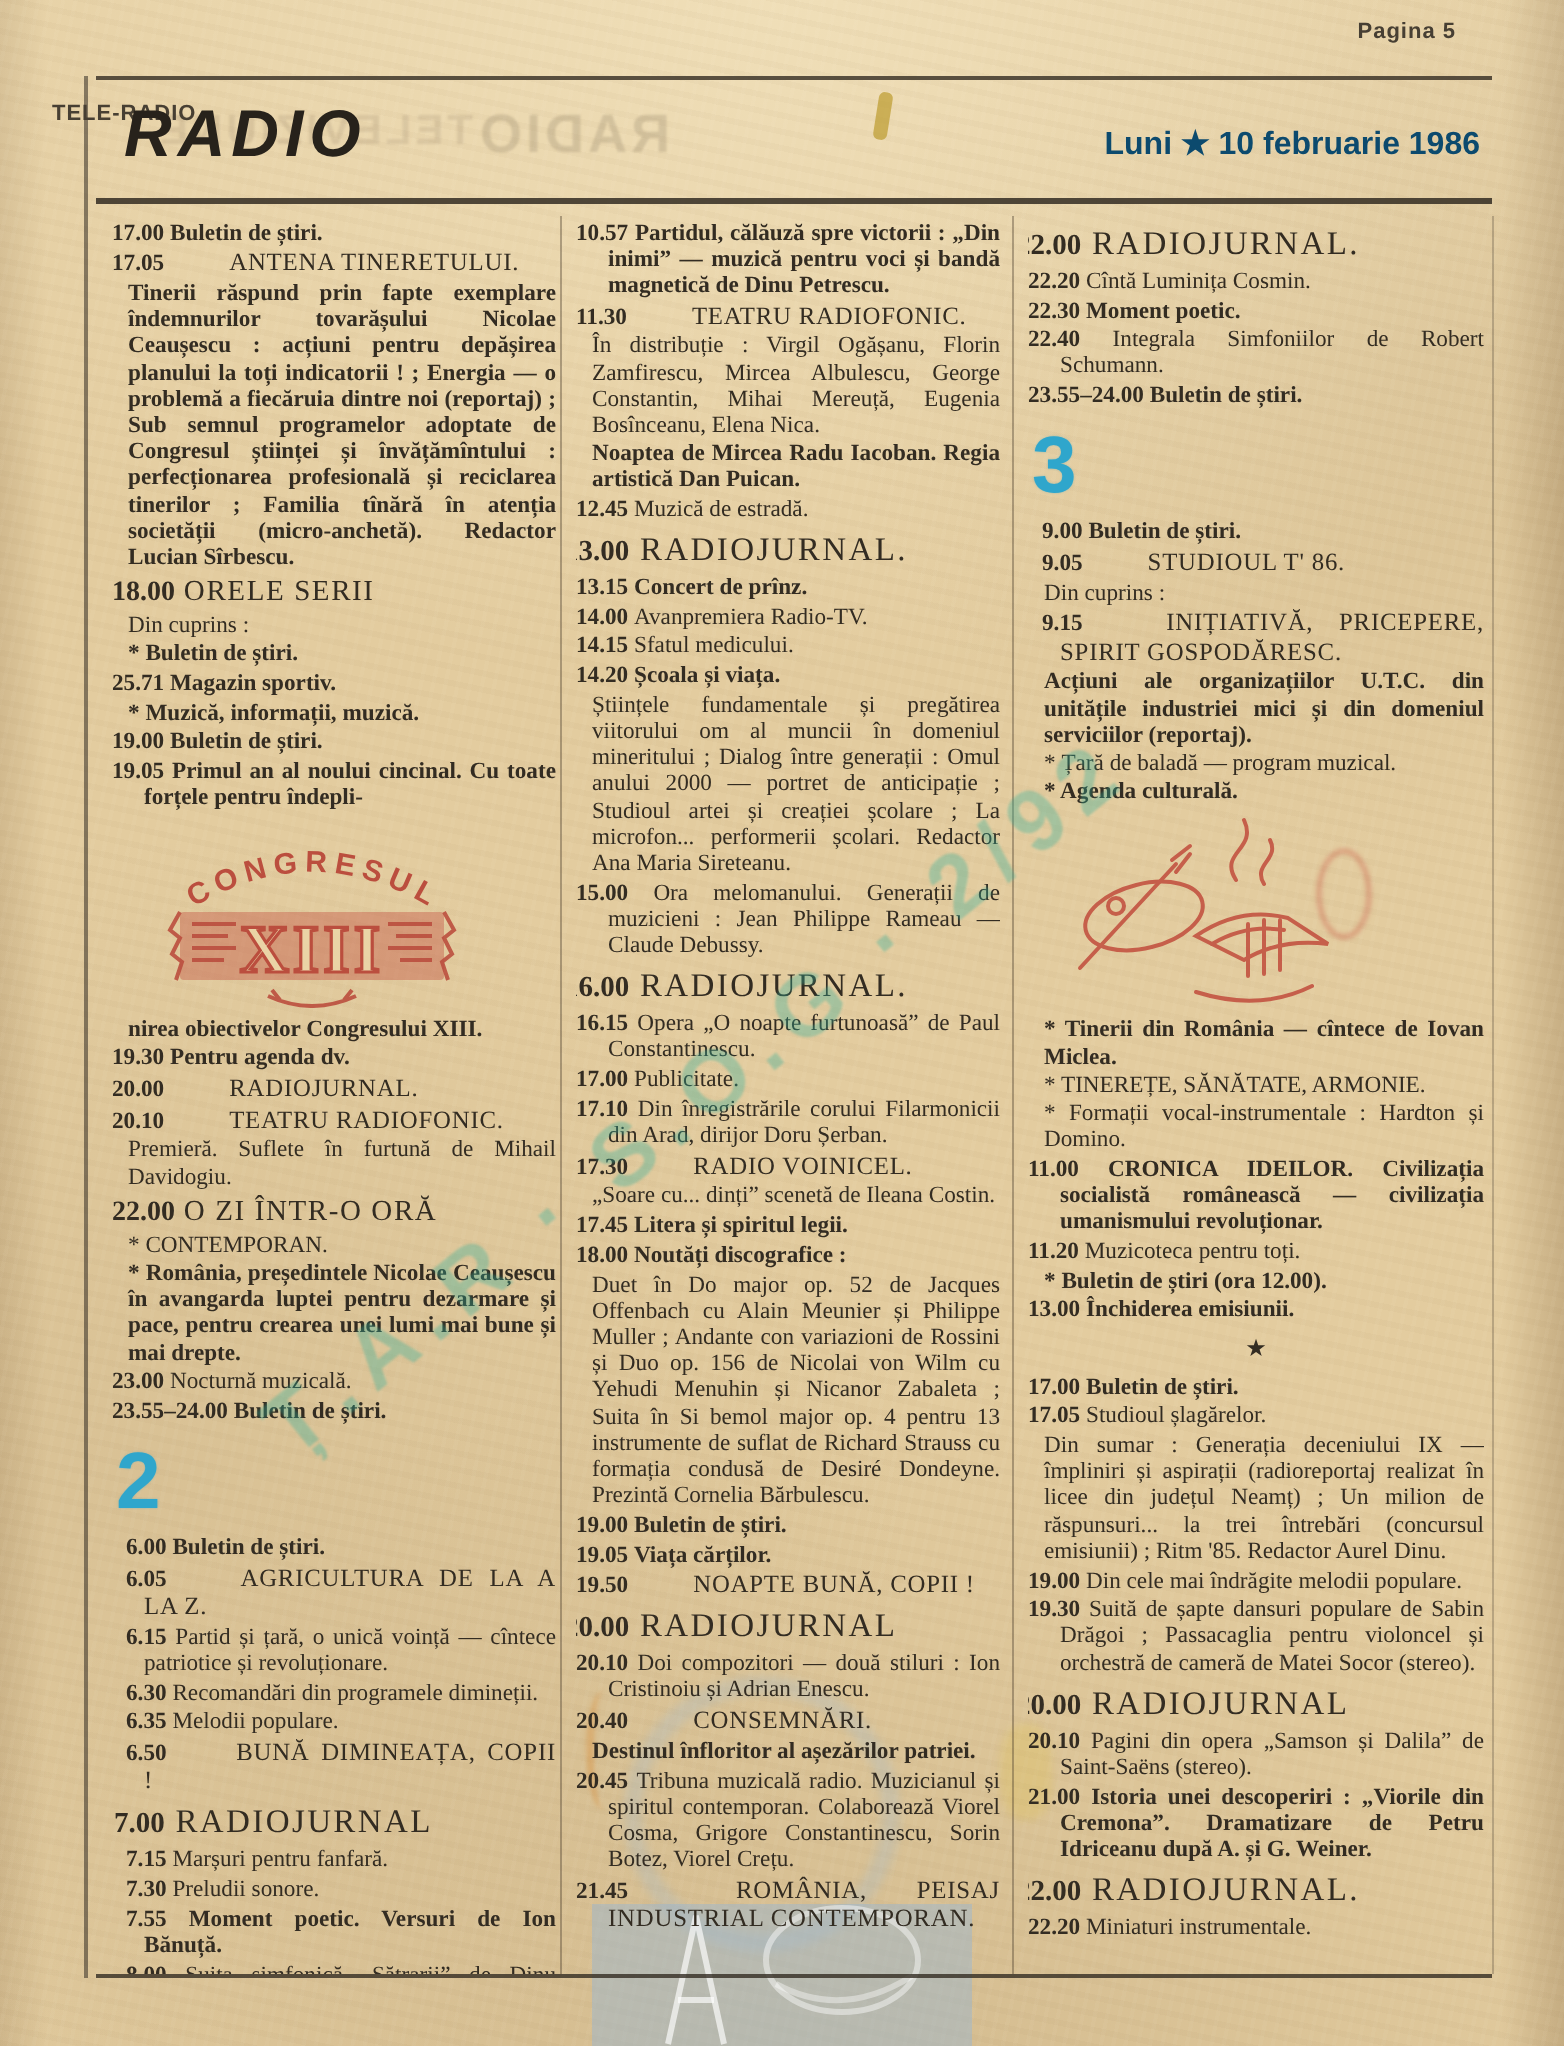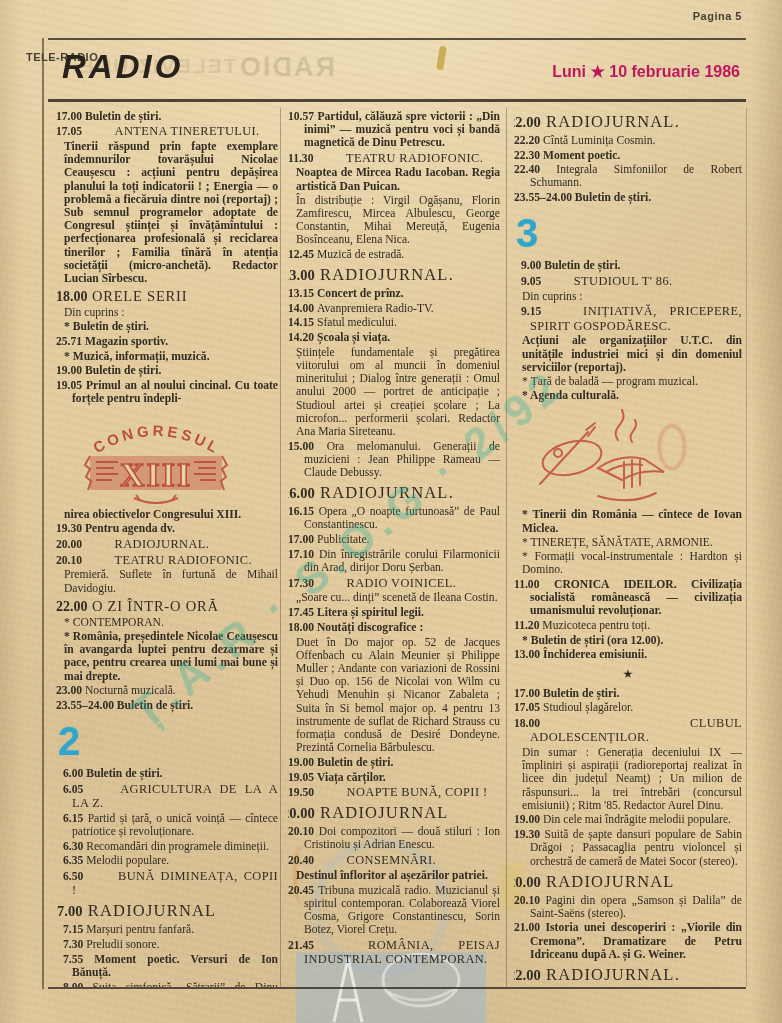--- a/index.html
+++ b/index.html
@@ -14,34 +14,34 @@
       radial-gradient(100% 70% at 50% 108%, rgba(120,90,50,.17), transparent 60%),
       linear-gradient(90deg, rgba(110,80,45,.15) 0, transparent 3%, transparent 96%, rgba(110,80,45,.24) 100%),
       #e3cc9f;
   }
   .grain{position:absolute;inset:0;z-index:1;pointer-events:none;background:
       repeating-linear-gradient(12deg, rgba(120,90,50,.03) 0 3px, transparent 3px 8px),
       repeating-linear-gradient(102deg, rgba(255,250,230,.04) 0 2px, transparent 2px 6px);}
   .masthead{position:absolute;top:10px;font-family:"Liberation Sans",sans-serif;
     font-size:11px;font-weight:bold;color:#473f33;letter-spacing:.5px;z-index:3;}
   .m-left{left:26px;margin-top:41px;}
-  .m-right{right:40px;}
+  .m-right{right:54px;}
   .rule{position:absolute;background:#332c22;z-index:2;}
   .rule-top{left:48px;top:38px;width:698px;height:2px;opacity:.8;}
   .rule-hdr{left:48px;top:99px;width:698px;height:3px;opacity:.85;}
   .rule-bot{left:48px;top:987px;width:698px;height:2px;opacity:.8;}
   .rule-left{left:42px;top:38px;width:2px;height:951px;opacity:.55;}
   .rule-right{left:746px;top:108px;width:1px;height:879px;opacity:.25;}
   .colsep{position:absolute;top:108px;width:1px;height:879px;background:rgba(70,58,42,.38);z-index:2;}
   .sep1{left:280px;} .sep2{left:506px;}
   .radio-title{position:absolute;left:62px;top:48px;z-index:3;
     font-family:"Liberation Sans",sans-serif;font-weight:bold;font-style:italic;
     font-size:33px;letter-spacing:3px;color:#27221b;}
   .date-line{position:absolute;right:42px;top:62px;z-index:3;
-    font-family:"Liberation Sans",sans-serif;font-weight:bold;font-size:16px;color:#be185d;}
+    font-family:"Liberation Sans",sans-serif;font-weight:bold;font-size:16px;color:#0c4a6e;}
   
   .ghost{position:absolute;z-index:1;font-family:"Liberation Sans",sans-serif;font-weight:bold;
     transform:scaleX(-1);color:rgba(110,95,70,.20);filter:blur(.6px);pointer-events:none;}
   .ghost-radio{left:238px;top:52px;font-size:27px;letter-spacing:2px;}
   .ghost-tv{left:78px;top:54px;font-size:21px;letter-spacing:2px;color:rgba(110,95,70,.14);}
   .ink-spot{position:absolute;z-index:2;pointer-events:none;}
   .spot-yellow{left:438px;top:46px;width:7px;height:24px;background:rgba(185,150,35,.65);
     border-radius:3px;transform:rotate(9deg);}
   .spot-red{left:658px;top:424px;width:22px;height:40px;border:3px solid rgba(195,60,48,.28);
     border-radius:50%;filter:blur(1px);}
@@ -172,22 +172,22 @@
     <div class="entry s-B"><span class="t" style="margin-left: 7px;">7.00</span><span class="x">&nbsp;RADIOJURNAL</span></div>
     <div class="entry s-p"><span class="t" style="margin-left: 7px;">7.15</span><span class="x">&nbsp;Marșuri pentru fanfară.</span></div>
     <div class="entry s-p"><span class="t" style="margin-left: 7px;">7.30</span><span class="x">&nbsp;Preludii sonore.</span></div>
     <div class="entry s-b"><span class="t" style="margin-left: 7px;">7.55</span><span class="x">&nbsp;Moment poetic. Versuri de Ion Bănuță.</span></div>
     <div class="entry s-p"><span class="t" style="margin-left: 7px;">8.00</span><span class="x">&nbsp;Suita simfonică „Șătrarii” de Dinu Lipatti.</span></div>
     <div class="entry s-b"><span class="t" style="margin-left: 7px;">8.30</span><span class="x">&nbsp;Buletin de știri.</span></div>
   </div>
 <div class="col col2" id="col-1">
     <div class="entry s-b"><span class="t">10.57</span><span class="x">&nbsp;Partidul, călăuză spre victorii : „Din inimi” — muzică pentru voci și bandă magnetică de Dinu Petrescu.</span></div>
     <div class="entry s-c"><span class="t">11.30</span><span class="x">&nbsp;TEATRU RADIOFONIC.</span></div>
+    <div class="detail">În distribuție : Virgil Ogășanu, Florin Zamfirescu, Mircea Albulescu, George Constantin, Mihai Mereuță, Eugenia Bosînceanu, Elena Nica.</div>
     <div class="detail b">Noaptea de Mircea Radu Iacoban. Regia artistică Dan Puican.</div>
-    <div class="detail">În distribuție : Virgil Ogășanu, Florin Zamfirescu, Mircea Albulescu, George Constantin, Mihai Mereuță, Eugenia Bosînceanu, Elena Nica.</div>
     <div class="entry s-p"><span class="t">12.45</span><span class="x">&nbsp;Muzică de estradă.</span></div>
     <div class="entry s-B"><span class="t">13.00</span><span class="x">&nbsp;RADIOJURNAL.</span></div>
     <div class="entry s-b"><span class="t">13.15</span><span class="x">&nbsp;Concert de prînz.</span></div>
     <div class="entry s-p"><span class="t">14.00</span><span class="x">&nbsp;Avanpremiera Radio-TV.</span></div>
     <div class="entry s-p"><span class="t">14.15</span><span class="x">&nbsp;Sfatul medicului.</span></div>
     <div class="entry s-b"><span class="t">14.20</span><span class="x">&nbsp;Școala și viața.</span></div>
     <div class="detail">Științele fundamentale și pregătirea viitorului om al muncii în domeniul mineritului ; Dialog între generații : Omul anului 2000 — portret de anticipație ; Studioul artei și creației școlare ; La microfon... performerii școlari. Redactor Ana Maria Sireteanu.</div>
     <div class="entry s-p"><span class="t">15.00</span><span class="x">&nbsp;Ora melomanului. Generații de muzicieni : Jean Philippe Rameau — Claude Debussy.</span></div>
     <div class="entry s-B"><span class="t">16.00</span><span class="x">&nbsp;RADIOJURNAL.</span></div>
     <div class="entry s-p"><span class="t">16.15</span><span class="x">&nbsp;Opera „O noapte furtunoasă” de Paul Constantinescu.</span></div>
@@ -239,21 +239,20 @@
     <div class="detail b">* Tinerii din România — cîntece de Iovan Miclea.</div>
     <div class="detail">* TINEREȚE, SĂNĂTATE, ARMONIE.</div>
     <div class="detail">* Formații vocal-instrumentale : Hardton și Domino.</div>
     <div class="entry s-b"><span class="t">11.00</span><span class="x">&nbsp;CRONICA IDEILOR. Civilizația socialistă românească — civilizația umanismului revoluționar.</span></div>
     <div class="entry s-p"><span class="t">11.20</span><span class="x">&nbsp;Muzicoteca pentru toți.</span></div>
     <div class="detail b">* Buletin de știri (ora 12.00).</div>
     <div class="entry s-b"><span class="t">13.00</span><span class="x">&nbsp;Închiderea emisiunii.</span></div>
     <div class="star">★</div>
     <div class="entry s-b"><span class="t">17.00</span><span class="x">&nbsp;Buletin de știri.</span></div>
     <div class="entry s-p"><span class="t">17.05</span><span class="x">&nbsp;Studioul șlagărelor.</span></div>
-    <div class="entry s-c"><span class="t">18.00</span><span class="x">&nbsp;CLUBUL ADOLESCENȚILOR.</span></div>
     <div class="detail">Din sumar : Generația deceniului IX — împliniri și aspirații (radioreportaj realizat în licee din județul Neamț) ; Un milion de răspunsuri... la trei întrebări (concursul emisiunii) ; Ritm '85. Redactor Aurel Dinu.</div>
     <div class="entry s-p"><span class="t">19.00</span><span class="x">&nbsp;Din cele mai îndrăgite melodii populare.</span></div>
     <div class="entry s-p"><span class="t">19.30</span><span class="x">&nbsp;Suită de șapte dansuri populare de Sabin Drăgoi ; Passacaglia pentru violoncel și orchestră de cameră de Matei Socor (stereo).</span></div>
     <div class="entry s-B"><span class="t">20.00</span><span class="x">&nbsp;RADIOJURNAL</span></div>
     <div class="entry s-p"><span class="t">20.10</span><span class="x">&nbsp;Pagini din opera „Samson și Dalila” de Saint-Saëns (stereo).</span></div>
     <div class="entry s-b"><span class="t">21.00</span><span class="x">&nbsp;Istoria unei descoperiri : „Viorile din Cremona”. Dramatizare de Petru Idriceanu după A. și G. Weiner.</span></div>
     <div class="entry s-B"><span class="t">22.00</span><span class="x">&nbsp;RADIOJURNAL.</span></div>
     <div class="entry s-p"><span class="t">22.20</span><span class="x">&nbsp;Miniaturi instrumentale.</span></div>
   </div>
 

